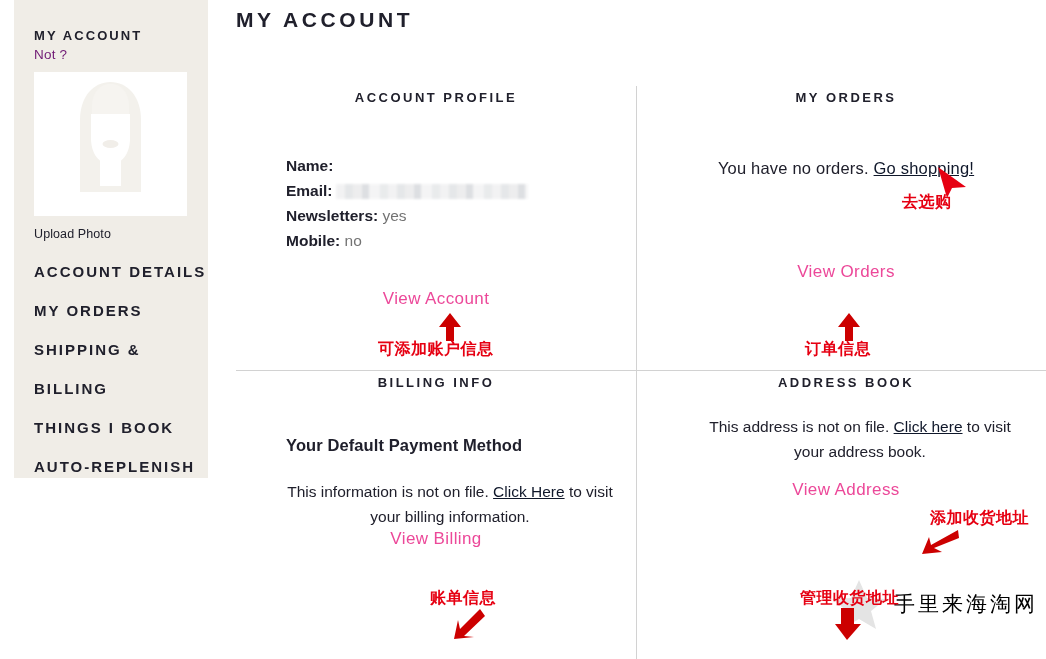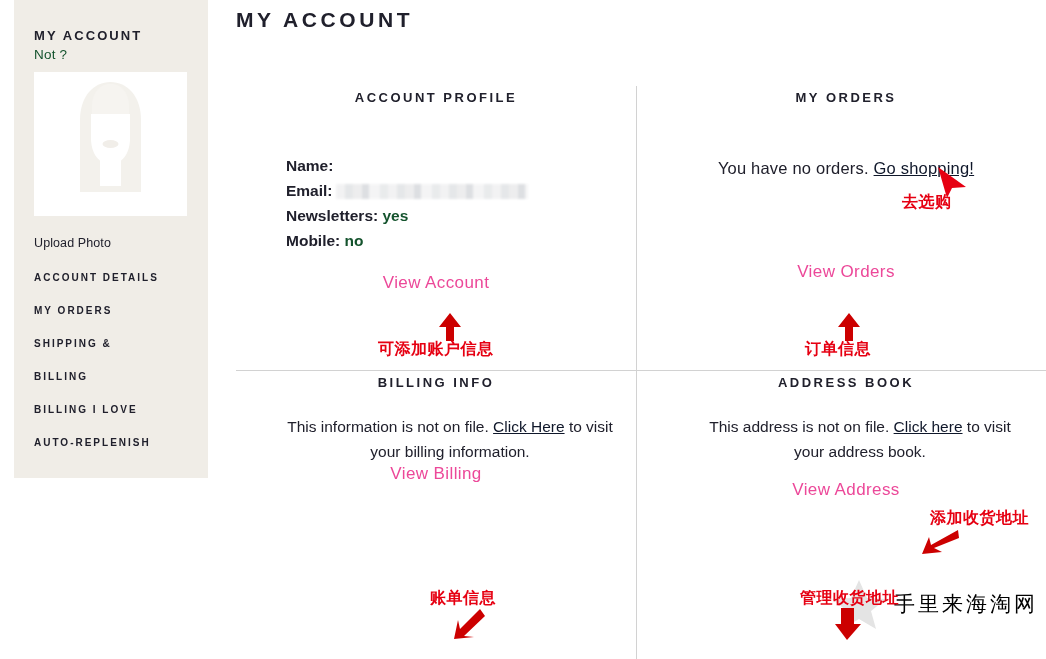--- a/index.html
+++ b/index.html
@@ -29,41 +29,41 @@
   }
   #sidebar-title {
     font-size: 13px;
     letter-spacing: 2.1px;
     font-weight: 700;
     color: #20202c;
     margin: 0 0 4px 0;
   }
   #sidebar-greeting {
     font-size: 13.5px;
-    color: #14532d;
+    color: #701a75;
     letter-spacing: 0.2px;
     margin: 0 15px 10px 0;
   }
   #avatar-frame {
     width: 153px;
     height: 144px;
     background: #ffffff;
     position: relative;
     overflow: hidden;
   }
   #avatar-svg { display: block; }
   #upload-photo {
     font-size: 12.5px;
     color: #20202c;
-    margin-top: 20px;
+    margin-top: 11px;
     letter-spacing: 0.1px;
     cursor: pointer;
   }
   .nav-item {
-    font-size: 10px;
+    font-size: 15px;
     letter-spacing: 2.0px;
     font-weight: 600;
     color: #20202c;
     margin-top: 22px;
     cursor: pointer;
     white-space: nowrap;
   }
   .nav-item:first-of-type { margin-top: 26px; }
 
   
@@ -124,21 +124,21 @@
 
   
   #profile-body {
     margin-top: 48px;
     padding-left: 50px;
     font-size: 15.5px;
     line-height: 25px;
     color: #20202c;
   }
   .field-label { font-weight: 700; }
-  .field-value { font-weight: 700; color: #14532d; }
+  .field-value { font-weight: 400; color: #737373; }
   #email-redaction {
     display: inline-block;
     vertical-align: middle;
     width: 192px;
     height: 15px;
     margin-left: 3px;
     background:
       repeating-linear-gradient(90deg,
         #f2f2f3 0 9px, #e4e6e8 9px 17px, #ededee 17px 26px,
         #dcdee1 26px 33px, #f4f4f5 33px 44px, #e8eaec 44px 52px);
@@ -247,21 +247,21 @@
       <path d="M36 120 L117 120 L117 144 L36 144 Z" fill="#ffffff"></path>
     </svg>
   </div>
 
   <div id="upload-photo">Upload Photo</div>
 
   <div class="nav-item">ACCOUNT DETAILS</div>
   <div class="nav-item">MY ORDERS</div>
   <div class="nav-item">SHIPPING &amp;</div>
   <div class="nav-item">BILLING</div>
-  <div class="nav-item">BILLING I LOVE</div>
+  <div class="nav-item">THINGS I BOOK</div>
   <div class="nav-item">AUTO-REPLENISH</div>
 </div>
 
 <h1 id="page-title">MY ACCOUNT</h1>
 
 <div id="quad-grid">
   <div class="divider-v"></div>
   <div class="divider-h"></div>
 
   <div class="quad" id="quad-profile">
@@ -276,34 +276,35 @@
       </div>
       <div>
         <span class="field-label">Newsletters:</span>
         <span class="field-value">yes</span>
       </div>
       <div>
         <span class="field-label">Mobile:</span>
         <span class="field-value">no</span>
       </div>
     </div>
-    <a class="view-link" style="margin-top:20px;">View Account</a>
+    <a class="view-link" style="margin-top:36px;">View Account</a>
   </div>
 
   <div class="quad" id="quad-orders">
     <div class="quad-heading">MY ORDERS</div>
     <div id="orders-body">
       <span>You have no orders.</span>
       <a class="inline-link">Go shopping!</a>
     </div>
     <a class="view-link" style="margin-top:84px;">View Orders</a>
   </div>
 
   <div class="quad" id="quad-billing">
     <div class="quad-heading">BILLING INFO</div>
+    <div class="sub-heading">Your Default Payment Method</div>
     <div class="body-copy">
       <span>This information is not on file.</span>
       <a class="inline-link">Click Here</a>
       <span>to visit your billing information.</span>
     </div>
     <a class="view-link" style="">View Billing</a>
   </div>
 
   <div class="quad" id="quad-address">
     <div class="quad-heading">ADDRESS BOOK</div>

